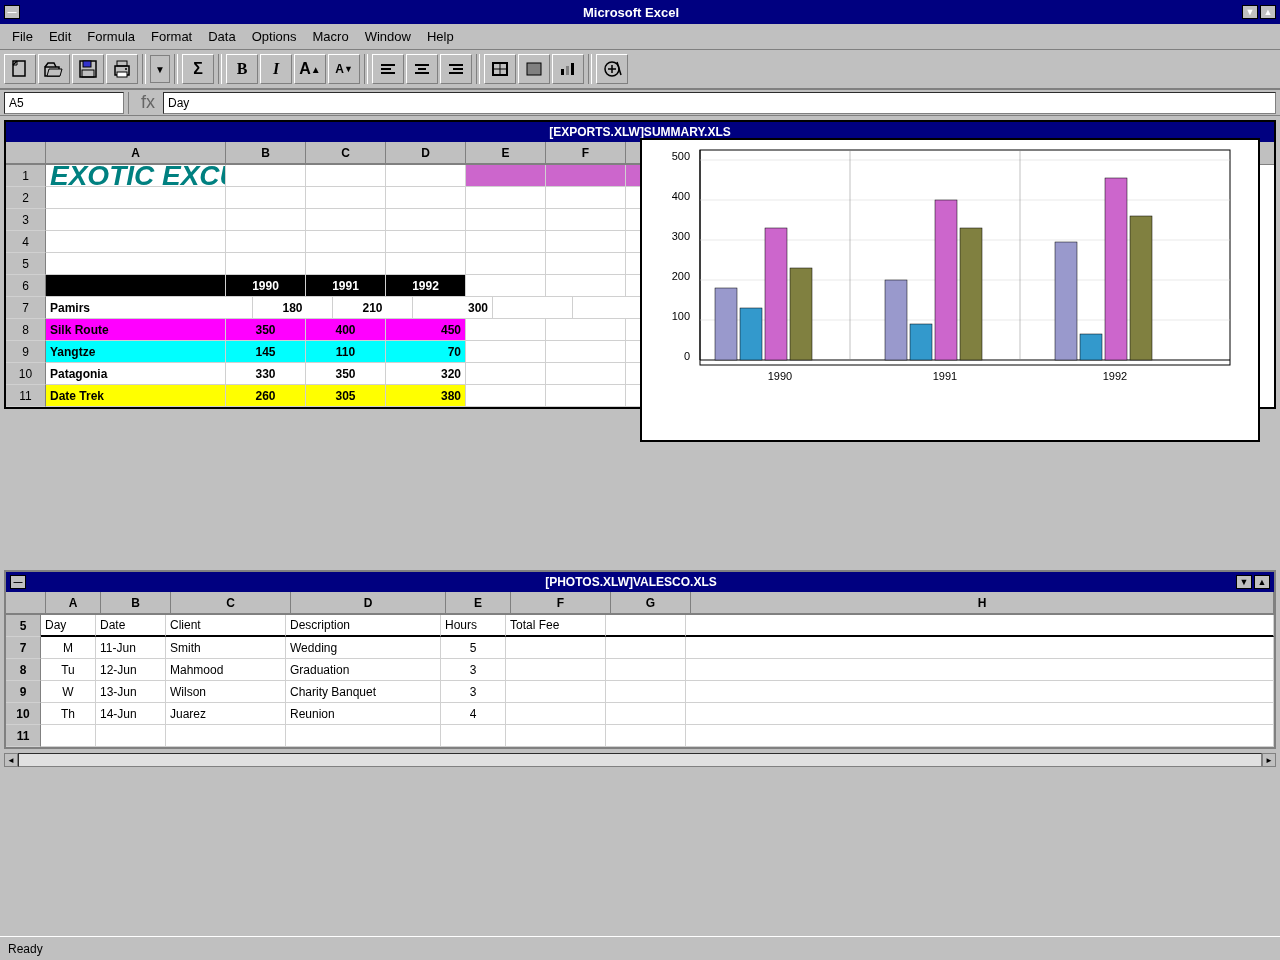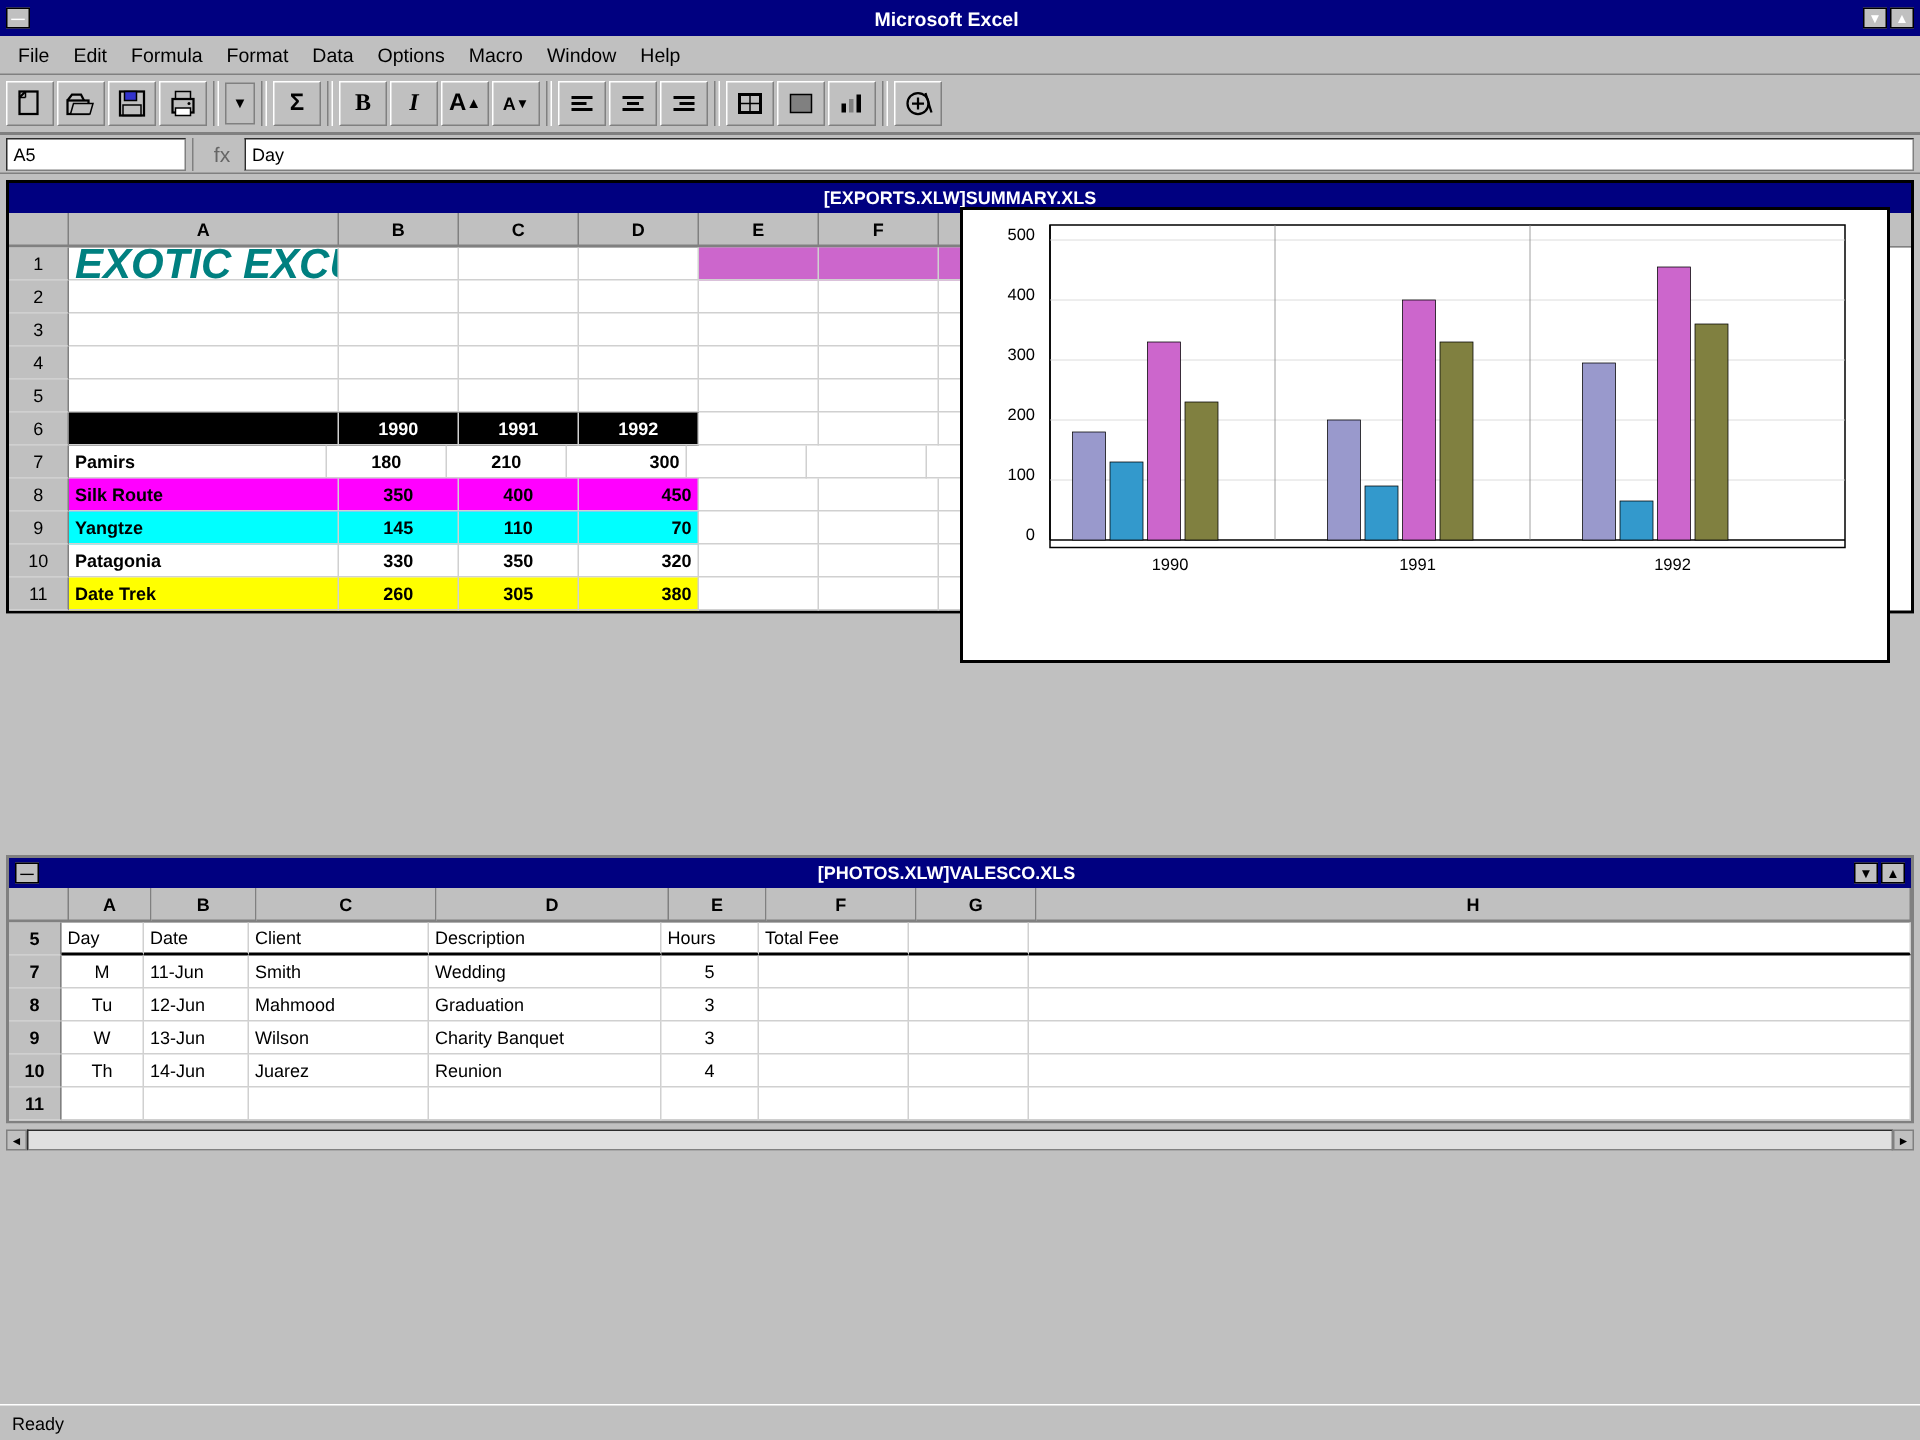--- a/index.html
+++ b/index.html
@@ -352,21 +352,21 @@
         <line x1="11" y1="6" x2="11" y2="14" stroke="#000" stroke-width="1.5"></line>
         <line x1="7" y1="10" x2="15" y2="10" stroke="#000" stroke-width="1.5"></line>
         <line x1="16" y1="3" x2="20" y2="16" stroke="#000" stroke-width="1.5"></line>
       </svg>
   </div>
 </div>
 
 <div class="formula-bar">
   <div class="cell-ref">A5</div>
   <div class="formula-sep"></div>
-  <div style="width:30px; display:flex; align-items:center; justify-content:center; font-size:14px; color:#666;">fx</div>
+  <div style="width:30px; display:flex; align-items:center; justify-content:center; font-size:18px; color:#666;">fx</div>
   <div class="formula-input">Day</div>
 </div>
 
 <div class="main-layout">
 
   <div class="top-sheet-wrapper" style="position:relative; flex: 0 0 450px;">
     <div style="background:#c0c0c0; padding:2px;">
       <div class="spreadsheet-window">
         <div class="sheet-title-bar">
           <span>[EXPORTS.XLW]SUMMARY.XLS</span>
@@ -467,21 +467,21 @@
           <div class="grid-cell" style="width:80px;"></div>
           <div class="grid-cell" style="width:80px;"></div>
           <div class="grid-cell" style="width:80px;"></div>
           <div class="grid-cell" style="width:80px;"></div>
           <div class="grid-cell" style="width:80px;"></div>
           <div class="grid-cell" style="width:80px;"></div>
         </div>
 
         <div class="grid-row">
           <div class="grid-cell row-num" style="width:40px;min-width:40px;justify-content:center;">7</div>
-          <div class="grid-cell bold" style="width:172px;">Pamirs</div>
+          <div class="grid-cell bold" style="width:207px;">Pamirs</div>
           <div class="grid-cell bold center" style="width:80px;">180</div>
           <div class="grid-cell bold center" style="width:80px;">210</div>
           <div class="grid-cell bold right" style="width:80px;">300</div>
           <div class="grid-cell" style="width:80px;"></div>
           <div class="grid-cell" style="width:80px;"></div>
           <div class="grid-cell" style="width:80px;"></div>
           <div class="grid-cell" style="width:80px;"></div>
           <div class="grid-cell" style="width:80px;"></div>
           <div class="grid-cell" style="width:80px;"></div>
         </div>

